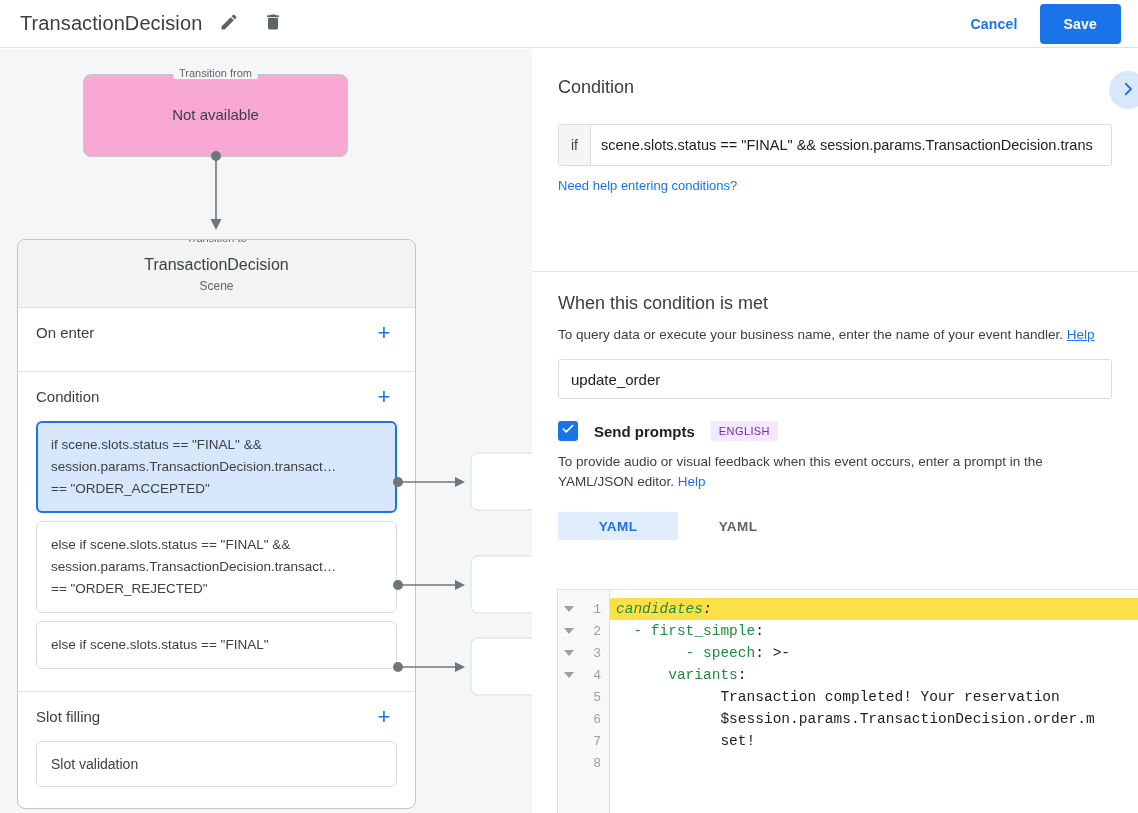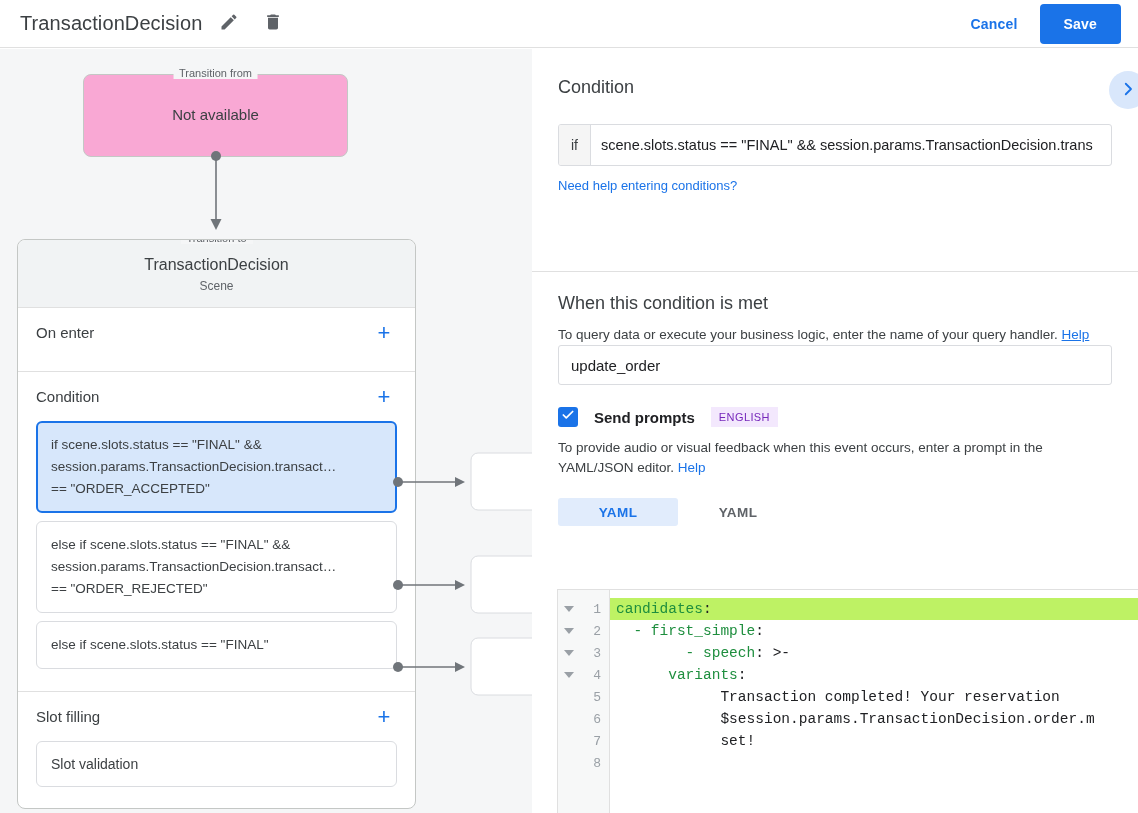--- a/index.html
+++ b/index.html
@@ -176,21 +176,21 @@
     margin-left: 16px; background: #f3e8fd; color: #7627bb;
     font-size: 11px; letter-spacing: .4px; padding: 4px 8px; border-radius: 0;
   }
   .helper-text {
     margin-top: 11px; font-size: 13.5px; color: #3c4043; line-height: 20px;
   }
   .inline-link { color: #1a73e8; text-decoration: underline; cursor: pointer; }
   .inline-link.nounderline { text-decoration: none; }
 
   #webhook-input {
-    width: 100%; height: 40px;
+    margin-top: 14px; width: 100%; height: 40px;
     border: 1px solid #dadce0; border-radius: 3px;
     font-size: 15px; color: #202124; padding: 0 12px;
     font-family: "Liberation Sans", sans-serif; outline: none; background: #fff;
   }
 
   #editor-tabs { display: flex; margin-top: 20px; }
   .editor-tab {
     width: 120px; height: 28px; display: flex; align-items: center; justify-content: center;
     font-size: 13.5px; font-weight: bold; letter-spacing: .4px;
     color: #5f6368; background: transparent; border: none; cursor: pointer; border-radius: 3px;
@@ -216,21 +216,21 @@
   .fold-caret {
     position: absolute; left: 6px; top: 50%; transform: translateY(-50%);
     width: 0; height: 0; border-left: 5px solid transparent; border-right: 5px solid transparent;
     border-top: 6px solid #9aa0a6;
   }
   #code-area { flex: 1; padding-top: 8px; position: relative; }
   .code-line {
     height: 22px; line-height: 22px; font-size: 14.5px;
     white-space: pre; color: #202124; padding-left: 6px;
   }
-  .code-line.active { background: #bef264; }
+  .code-line.active { background: #fde047; font-style: italic; }
   .tok-key { color: #1e8e3e; }
   .tok-punct { color: #202124; }
   .tok-plain { color: #202124; }
 </style>
 </head>
 <body>
 
 <div id="topbar">
   <div id="page-title">TransactionDecision</div>
 
@@ -348,21 +348,21 @@
   </div>
 
   <div id="divider-1"></div>
 
   <div class="panel-block" style="position:absolute; top:222px; left:0; right:0;">
     <div id="met-heading">When this condition is met</div>
 
     
 
     <div class="helper-text">
-      <span>To query data or execute your business logic, enter the name of your query handler.</span>
+      <span>To query data or execute your business name, enter the name of your event handler.</span>
       <a class="inline-link">Help</a>
     </div>
 
     <input id="webhook-input" type="text" value="update_order" style="">
 
     
     <div class="checkbox-row">
       <span class="checkbox">
         <span>
           <svg width="14" height="14" viewBox="0 0 24 24" fill="none" stroke-width="3" stroke-linecap="round" stroke-linejoin="round">

